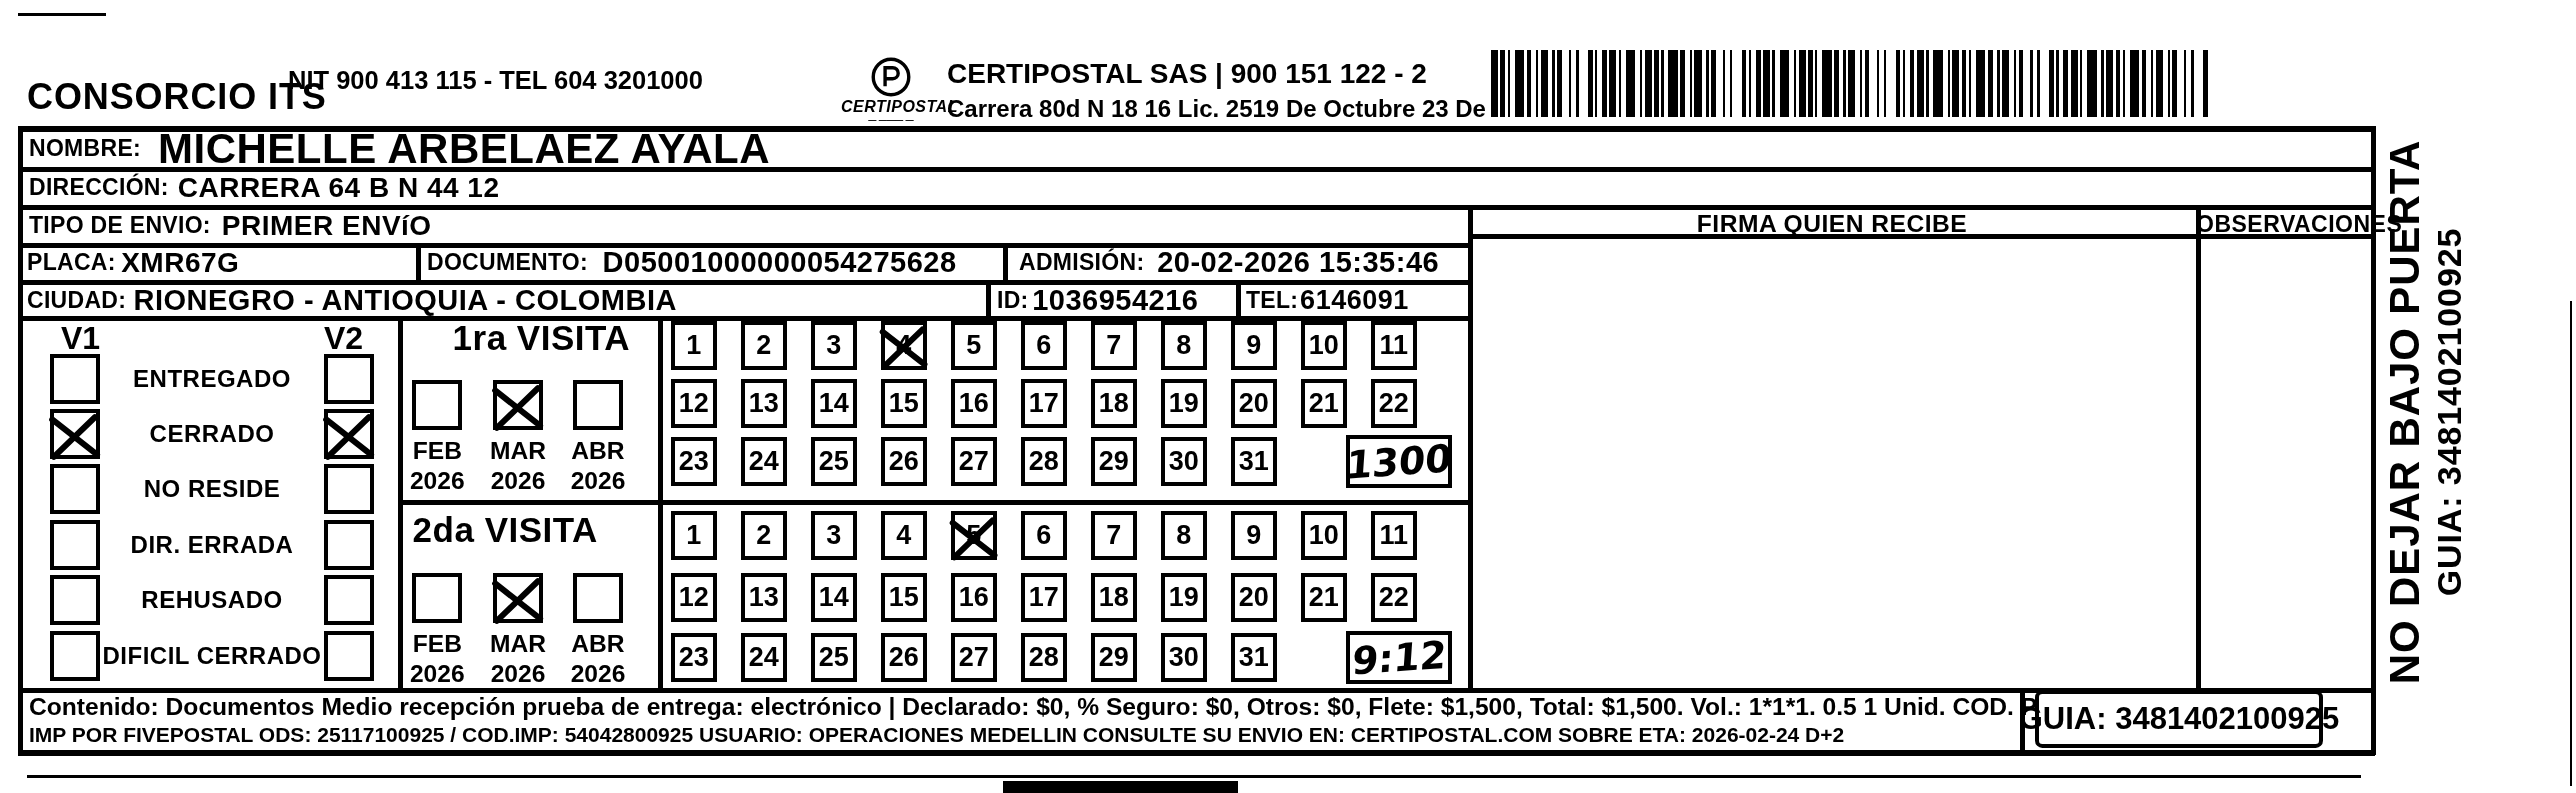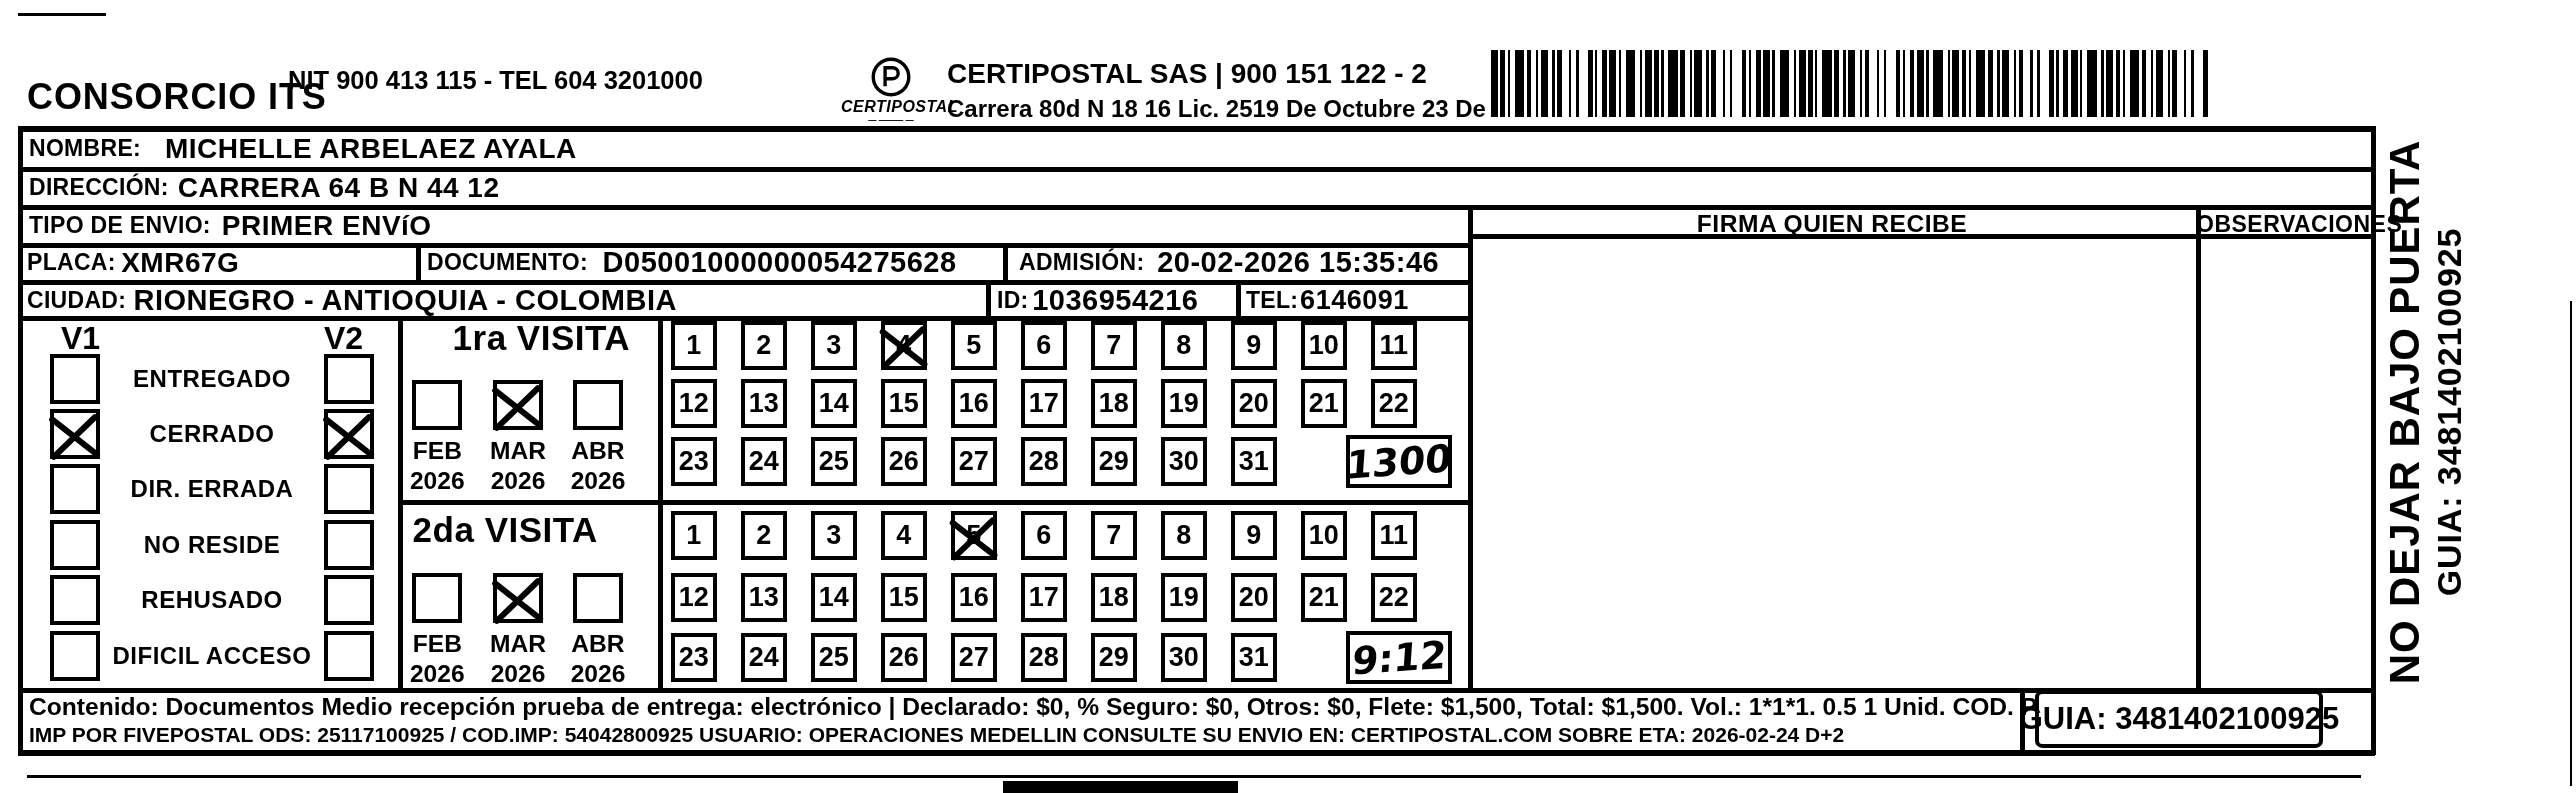--- a/index.html
+++ b/index.html
@@ -251,21 +251,21 @@
   <div class="vline" style="left:416px;top:243px;height:38px;"></div>
   <div class="vline" style="left:1003px;top:243px;height:38px;"></div>
   <div class="vline" style="left:986px;top:280px;height:37px;"></div>
   <div class="vline" style="left:1236px;top:280px;height:37px;"></div>
   <div class="vline" style="left:398px;top:316px;height:372px;"></div>
   <div class="vline" style="left:658px;top:316px;height:372px;"></div>
   <div class="vline" style="left:2020px;top:688px;height:64px;"></div>
 
   <div class="abs cellrow" style="left:29px;top:131px;height:35px;">
     <span class="lbl">NOMBRE:</span>
-    <span class="val" style="margin-left:24px;font-size:28px;">MICHELLE ARBELAEZ AYALA</span>
+    <span class="val" style="margin-left:17px;font-size:42px;">MICHELLE ARBELAEZ AYALA</span>
   </div>
   <div class="abs cellrow" style="left:29px;top:171px;height:33px;">
     <span class="lbl">DIRECCIÓN:</span>
     <span class="val" style="margin-left:9px;">CARRERA 64 B N  44 12</span>
   </div>
   <div class="abs cellrow" style="left:29px;top:209px;height:33px;">
     <span class="lbl">TIPO DE ENVIO:</span>
     <span class="val" style="margin-left:11px;">PRIMER ENVíO</span>
   </div>
 
@@ -311,36 +311,36 @@
           <div class="cb" style="margin-left: 27px;">
             <div class="xmark"></div>
           </div>
           <div class="status-label">CERRADO</div>
           <div class="cb" style="margin-right: 24px;">
             <div class="xmark"></div>
           </div>
         </div>
         <div class="status-row">
           <div class="cb" style="margin-left: 27px;"></div>
+          <div class="status-label">NO RESIDE</div>
+          <div class="cb" style="margin-right: 24px;"></div>
+        </div>
+        <div class="status-row">
+          <div class="cb" style="margin-left: 27px;"></div>
           <div class="status-label">DIR. ERRADA</div>
-          <div class="cb" style="margin-right: 24px;"></div>
-        </div>
-        <div class="status-row">
-          <div class="cb" style="margin-left: 27px;"></div>
-          <div class="status-label">NO RESIDE</div>
           <div class="cb" style="margin-right: 24px;"></div>
         </div>
         <div class="status-row">
           <div class="cb" style="margin-left: 27px;"></div>
           <div class="status-label">REHUSADO</div>
           <div class="cb" style="margin-right: 24px;"></div>
         </div>
         <div class="status-row">
           <div class="cb" style="margin-left: 27px;"></div>
-          <div class="status-label">DIFICIL ACCESO</div>
+          <div class="status-label">DIFICIL CERRADO</div>
           <div class="cb" style="margin-right: 24px;"></div>
         </div>
       </div>
   </div>
 
   <div class="abs" style="left:398px;top:316px;width:261px;height:183px;">
     <div class="visit-title" style="left:14.6px;top:1.8px;margin-left:40px;">1ra VISITA</div>
     <div style="position:absolute;left:0;top:64px;width:100%;height:109px;">
         <div class="month-col" style="left: 7.3px; top: 0px;">
           <div class="cb"></div>

